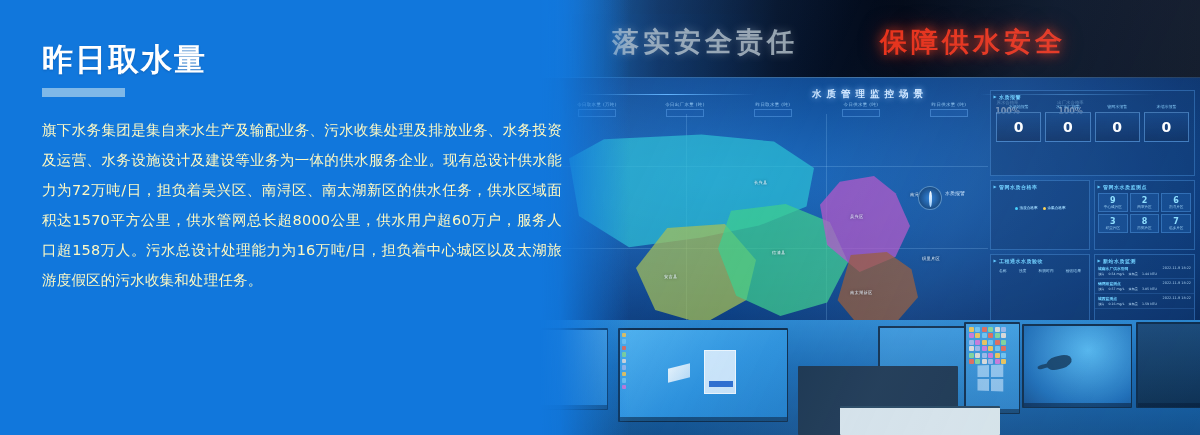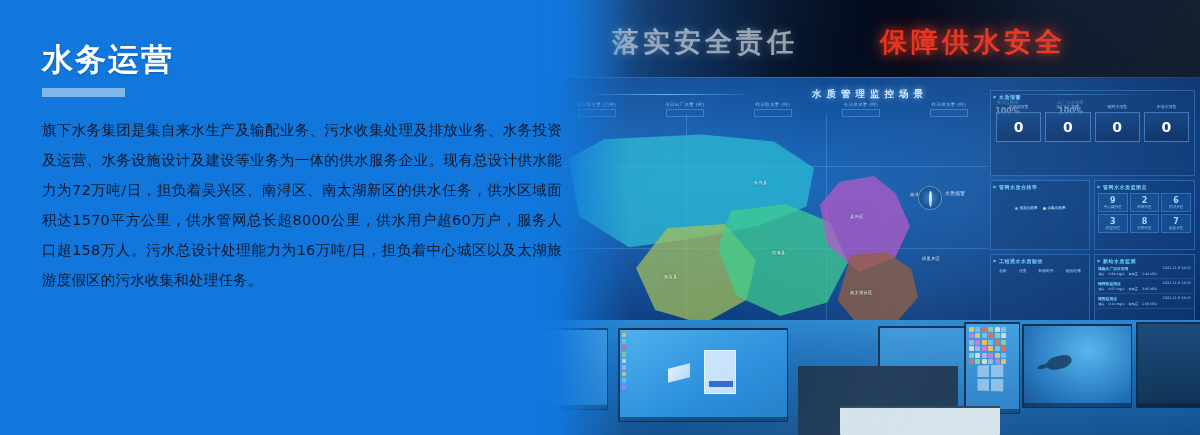--- a/index.html
+++ b/index.html
@@ -184,21 +184,21 @@
   }
 
   
   .copy { position:absolute; left:42px; top:44px; width:520px; z-index:5; }
   .headline {
     color:#ffffff; font-size:31px; font-weight:bold; letter-spacing:2px; line-height:1;
     text-shadow:0 1px 2px rgba(0,40,90,.25);
   }
   .rule { margin-top:13px; width:83px; height:9px; background:#7fb8e8; }
   .body-copy {
-    margin-top:18px; color:#0f172a; font-size:14.5px; line-height:30px;
+    margin-top:18px; color:#fef9c3; font-size:14.5px; line-height:30px;
     letter-spacing:.2px; text-align:justify;
   }
 </style>
 </head>
 <body>
 
 <div class="banner">
 
   <div class="photo">
 
@@ -491,18 +491,18 @@
 
       <div class="mon m3"></div>
       <div class="mon m8"></div>
     </div>
   </div>
 
   <div class="photo-sheen"></div>
   <div class="photo-fade"></div>
 
   <div class="copy">
-    <h1 class="headline">水务运营</h1>
+    <h1 class="headline">昨日取水量</h1>
     <div class="rule"></div>
     <p class="body-copy">旗下水务集团是集自来水生产及输配业务、污水收集处理及排放业务、水务投资及运营、水务设施设计及建设等业务为一体的供水服务企业。现有总设计供水能力为72万吨/日，担负着吴兴区、南浔区、南太湖新区的供水任务，供水区域面积达1570平方公里，供水管网总长超8000公里，供水用户超60万户，服务人口超158万人。污水总设计处理能力为16万吨/日，担负着中心城区以及太湖旅游度假区的污水收集和处理任务。</p>
   </div>
 
 </div>
 
 </body></html>

